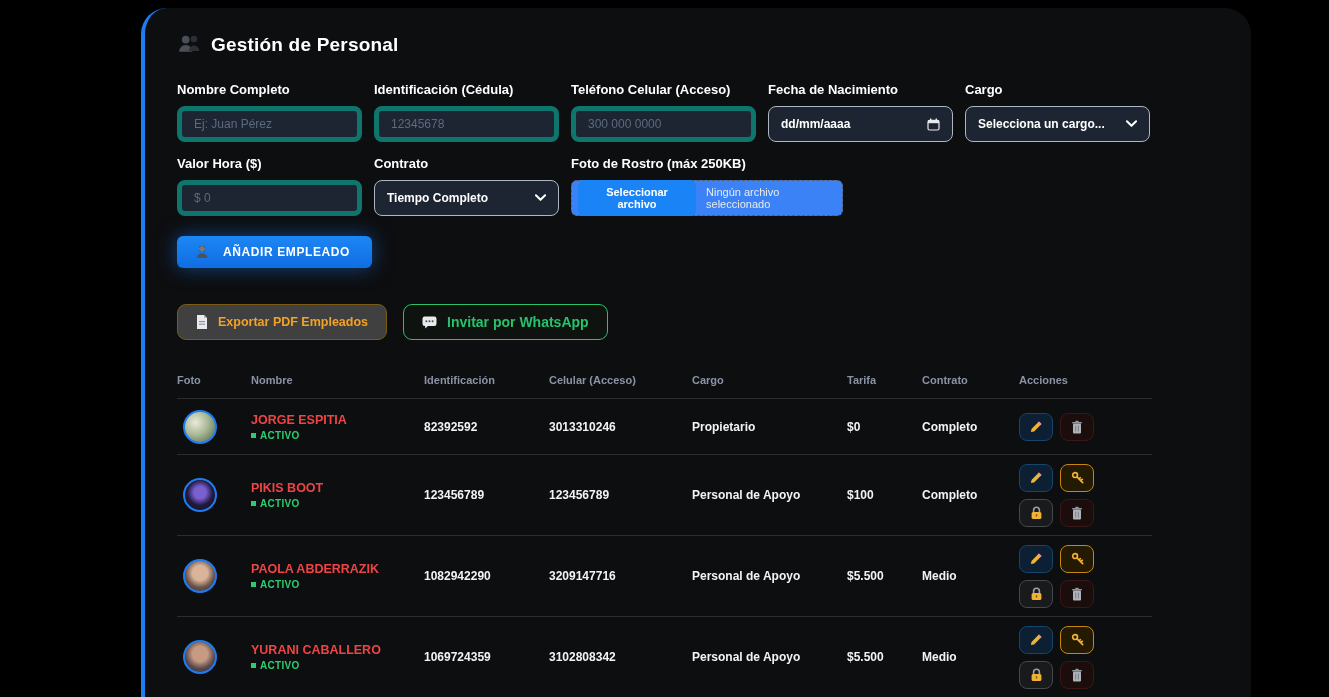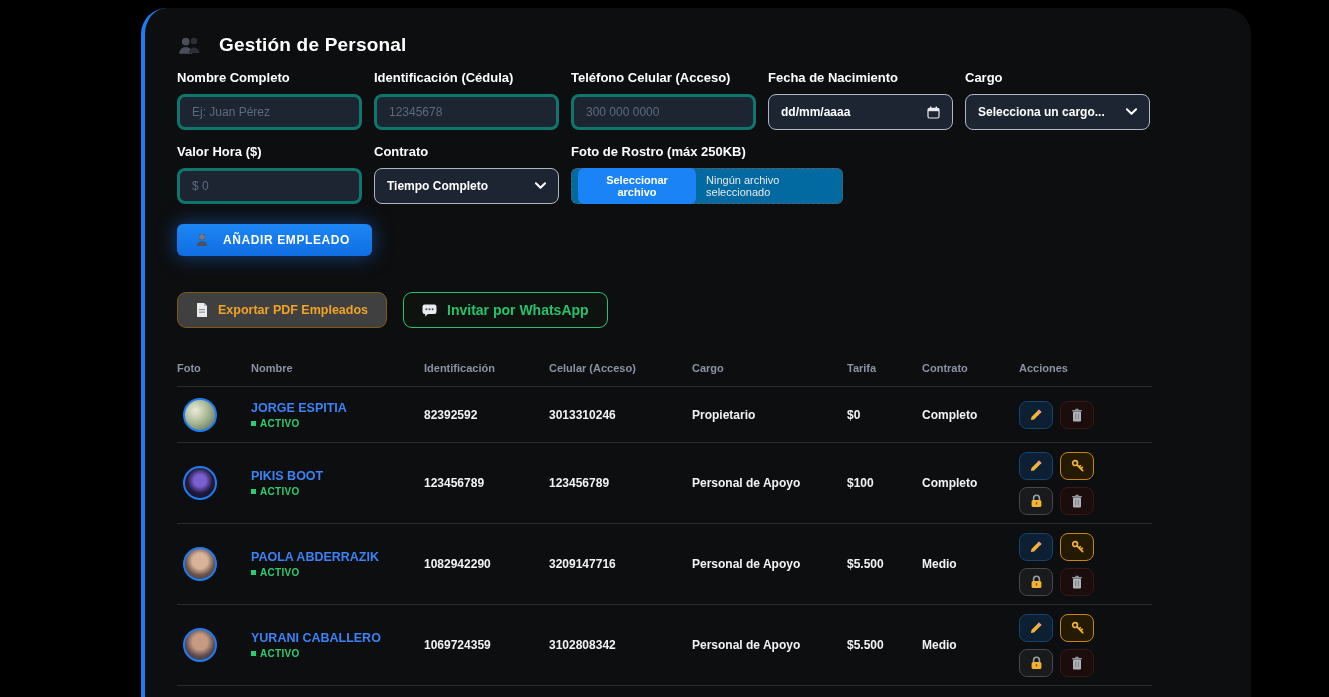--- a/index.html
+++ b/index.html
@@ -7,41 +7,41 @@
   body { font-family:"Liberation Sans","DejaVu Sans",sans-serif; color:#fff; }
 
   .panel {
     position:absolute; left:141px; top:8px; width:1110px; height:760px;
     background:#0d0e10; border-left:4px solid #1f7cf1;
     border-radius:26px 26px 0 0;
     padding:26px 0 0 32px;
   }
 
   
-  .hdr { display:flex; align-items:flex-end; gap:18px; margin-bottom:14px; }
+  .hdr { display:flex; align-items:flex-start; gap:10px; margin-bottom:26px; }
   .hdr h1 { font-size:19px; font-weight:700; letter-spacing:.2px; }
 
   
   .form-row1 { display:grid; grid-template-columns:repeat(5,185px); column-gap:12px; }
   .form-row2 { display:grid; grid-template-columns:185px 185px 272px; column-gap:12px; margin-top:14px; }
   .field label { display:block; font-size:13px; font-weight:700; color:#fff; margin-bottom:9px; }
   .inp {
-    width:100%; height:36px; background:#1d2533; border:3px solid #0f766e;
+    width:100%; height:36px; background:#1d2533; border:5px solid #0f766e;
     border-radius:8px; padding:0 12px; color:#e8eaed; font-size:12px;
     font-family:inherit; outline:none;
   }
   .inp::placeholder { color:#5d6a7d; }
   .ctl {
     width:100%; height:36px; background:#1d2533; border:1px solid #aeb6c2;
     border-radius:8px; padding:0 12px; display:flex; align-items:center;
     justify-content:space-between; font-size:12px; font-weight:700; color:#fff;
     cursor:pointer;
   }
   .filebox {
-    height:36px; border:1px dashed #5a5f66; border-radius:6px; background:#0369a1;
+    height:36px; border:1px dashed #5a5f66; border-radius:6px; background:#3b82f6;
     display:flex; align-items:center; gap:10px; padding:0 6px;
   }
   .filebtn {
     background:#1a84f6; color:#fff; font-size:11px; font-weight:700;
     border:none; border-radius:6px; padding:6px 11px; font-family:inherit; cursor:pointer;
   }
   .filestatus { font-size:11px; color:#e8eaed; }
 
   .addbtn {
     margin-top:20px; display:inline-flex; align-items:center; gap:14px;
@@ -66,21 +66,21 @@
 
   
   .table { margin-top:34px; width:975px; }
   .tgrid { display:grid; grid-template-columns:74px 173px 125px 143px 155px 75px 97px 1fr; align-items:center; }
   .thead { padding-bottom:12px; border-bottom:1px solid #2c2d30; }
   .thead span { font-size:11px; font-weight:700; color:#8a93a4; }
   .trow { border-bottom:1px solid #2c2d30; }
   .trow.short { height:56px; }
   .trow.tall { height:81px; }
   .cell { font-size:12px; font-weight:700; color:#f2f3f5; }
-  .namecell .nm { font-size:12.5px; font-weight:700; color:#3b82f6; display:block; }
+  .namecell .nm { font-size:12.5px; font-weight:700; color:#ef4444; display:block; }
   .statusrow { display:flex; align-items:center; gap:4px; margin-top:3px; }
   .statusrow .sq { width:5px; height:5px; background:#2ecc71; }
   .statusrow .st { font-size:10px; font-weight:700; color:#2ecc71; letter-spacing:.3px; }
 
   .avatar {
     width:34px; height:34px; border-radius:50%; border:2px solid #1f7cf1;
     margin-left:6px;
   }
   .av-0 { background:radial-gradient(circle at 35% 35%, #eceadb, #a9b995 45%, #66795e 85%); }
   .av-1 { background:radial-gradient(circle at 50% 42%, #7a5fd0 0 26%, #221a3e 55%, #0e1222 90%); }

